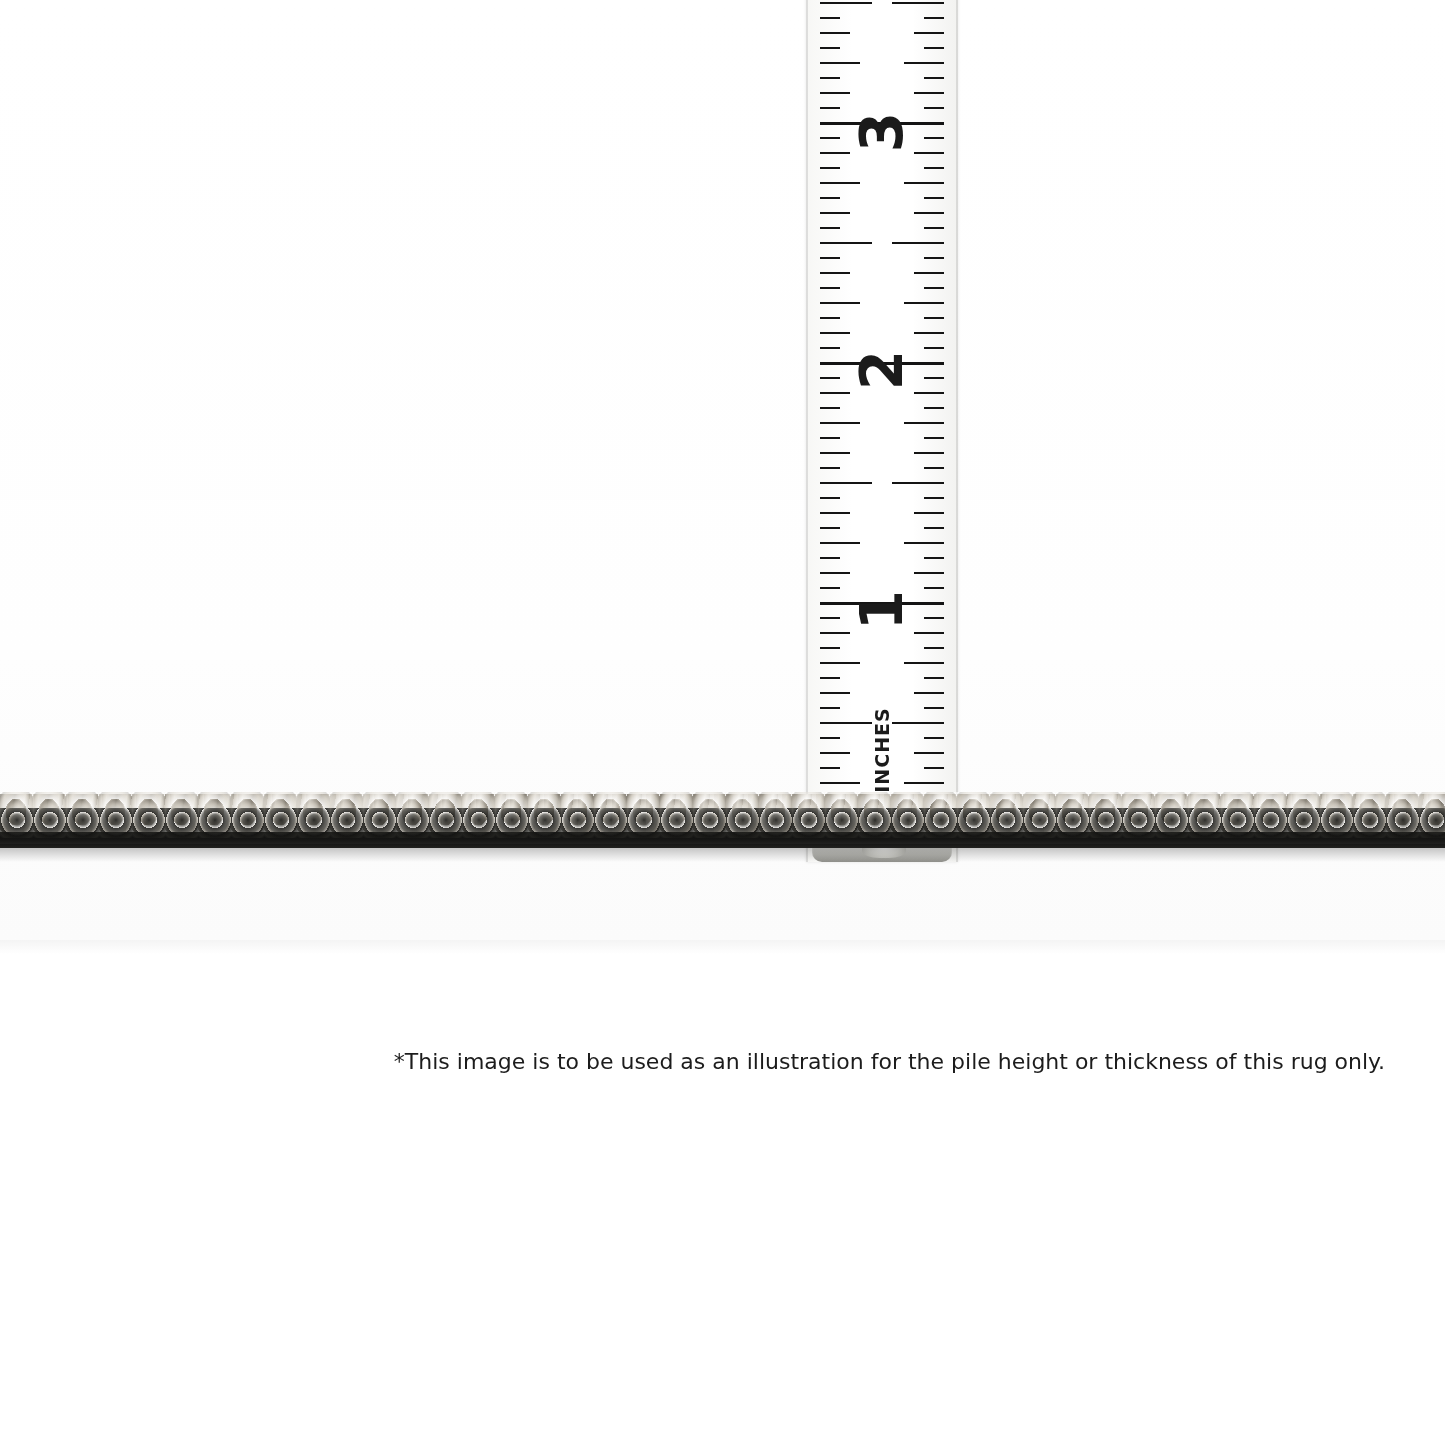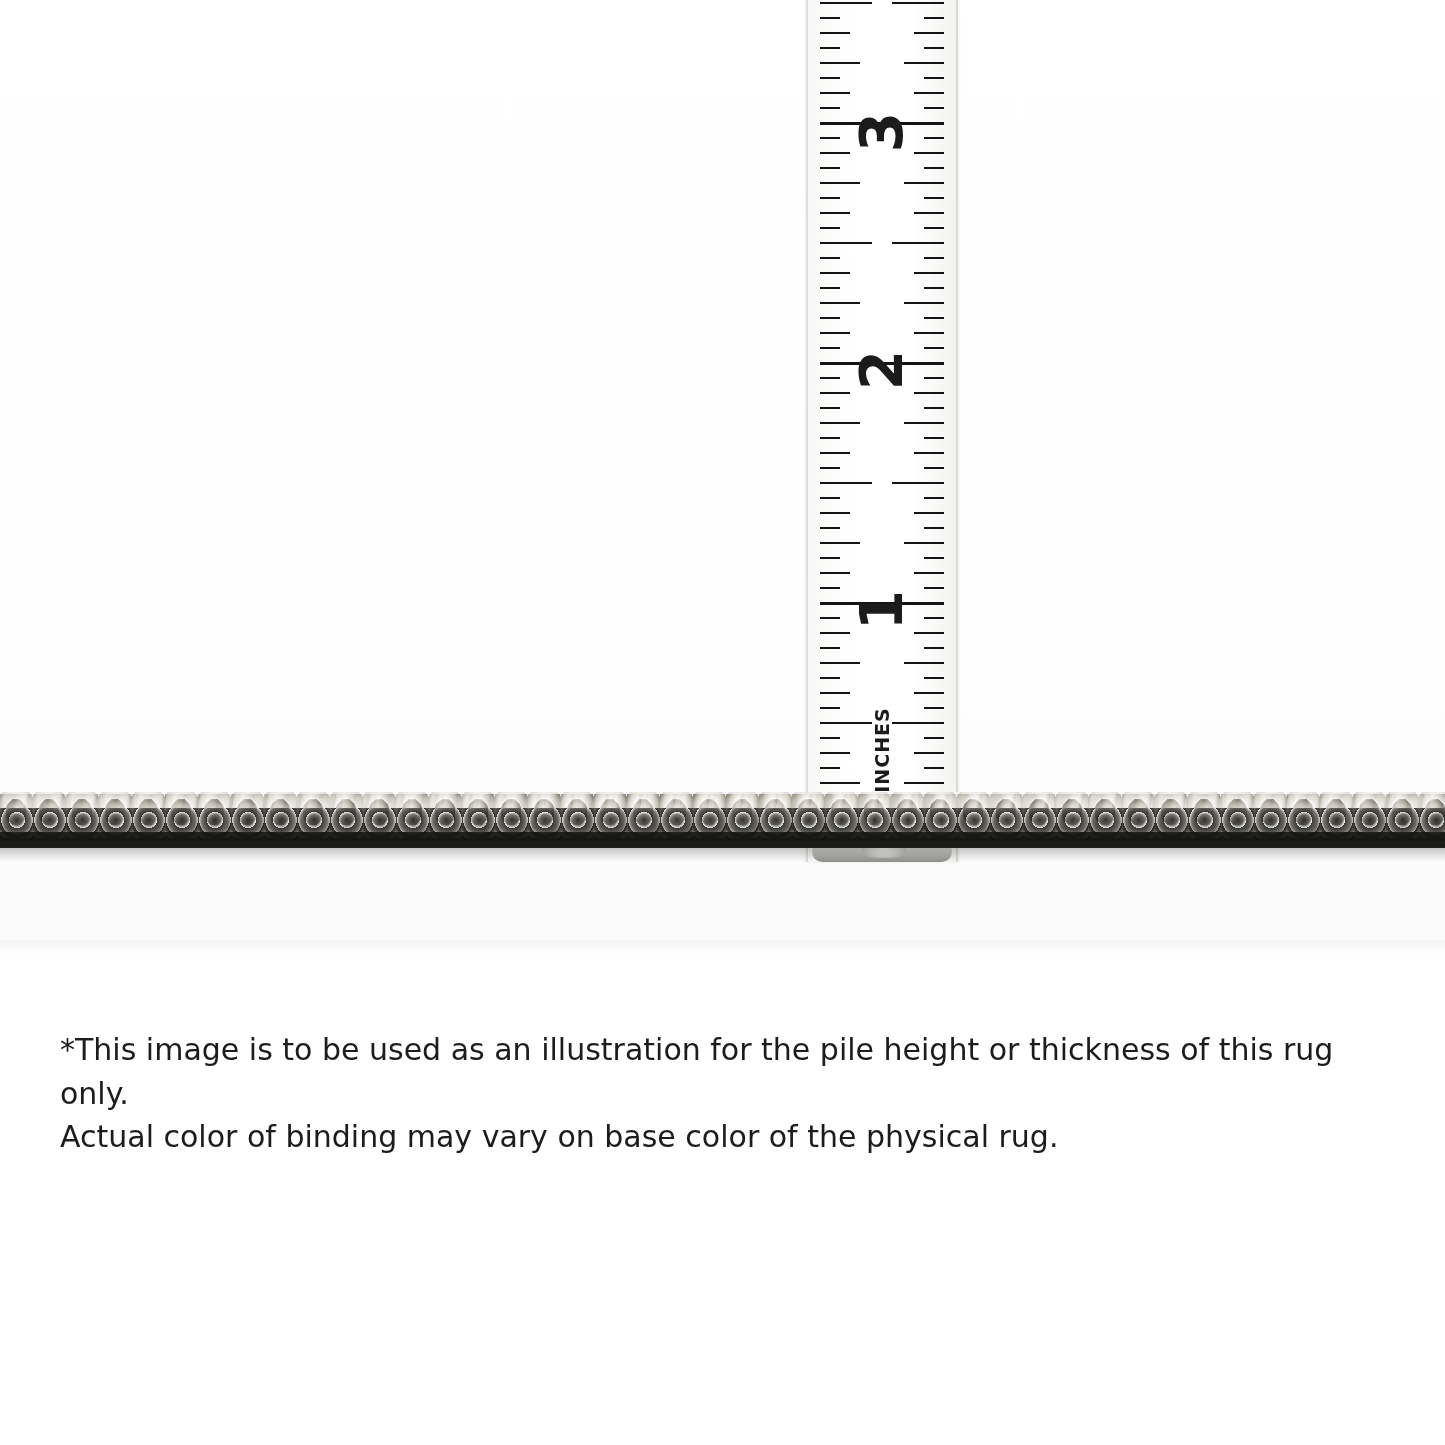--- a/index.html
+++ b/index.html
@@ -219,25 +219,25 @@
     position: absolute;
     left: 0;
     top: 0;
     width: 100%;
     height: 14px;
     background: linear-gradient(to bottom, #f4f4f4, #ffffff);
   }
   .caption {
     position: absolute;
     left: 0;
-    top: 88px;
-    width: 100%;
-    text-align: left;
+    top: 106px;
+    width: 100%;
+    text-align: right;
     font-family: "DejaVu Sans", sans-serif;
-    font-size: 30px;
+    font-size: 22px;
     line-height: 1.45;
     color: #1c1c1c;
     padding: 0 60px;
     box-sizing: border-box;
   }
   .caption-line { display: block; }
 </style>
 </head>
 <body>
 
@@ -379,17 +379,16 @@
       <div class="rug-loops"></div>
       <div class="rug-loops-dark"></div>
       <div class="rug-shadow"></div>
     </div>
   </div>
 
   <div class="caption-area">
     <div class="caption-sep"></div>
     <div class="caption">
       <span class="caption-line">*This image is to be used as an illustration for the pile height or thickness of this rug only.</span>
-      <span class="caption-line">Actual color of binding may vary on base color of the physical rug.</span>
     </div>
   </div>
 
 </div>
 
 </body></html>

